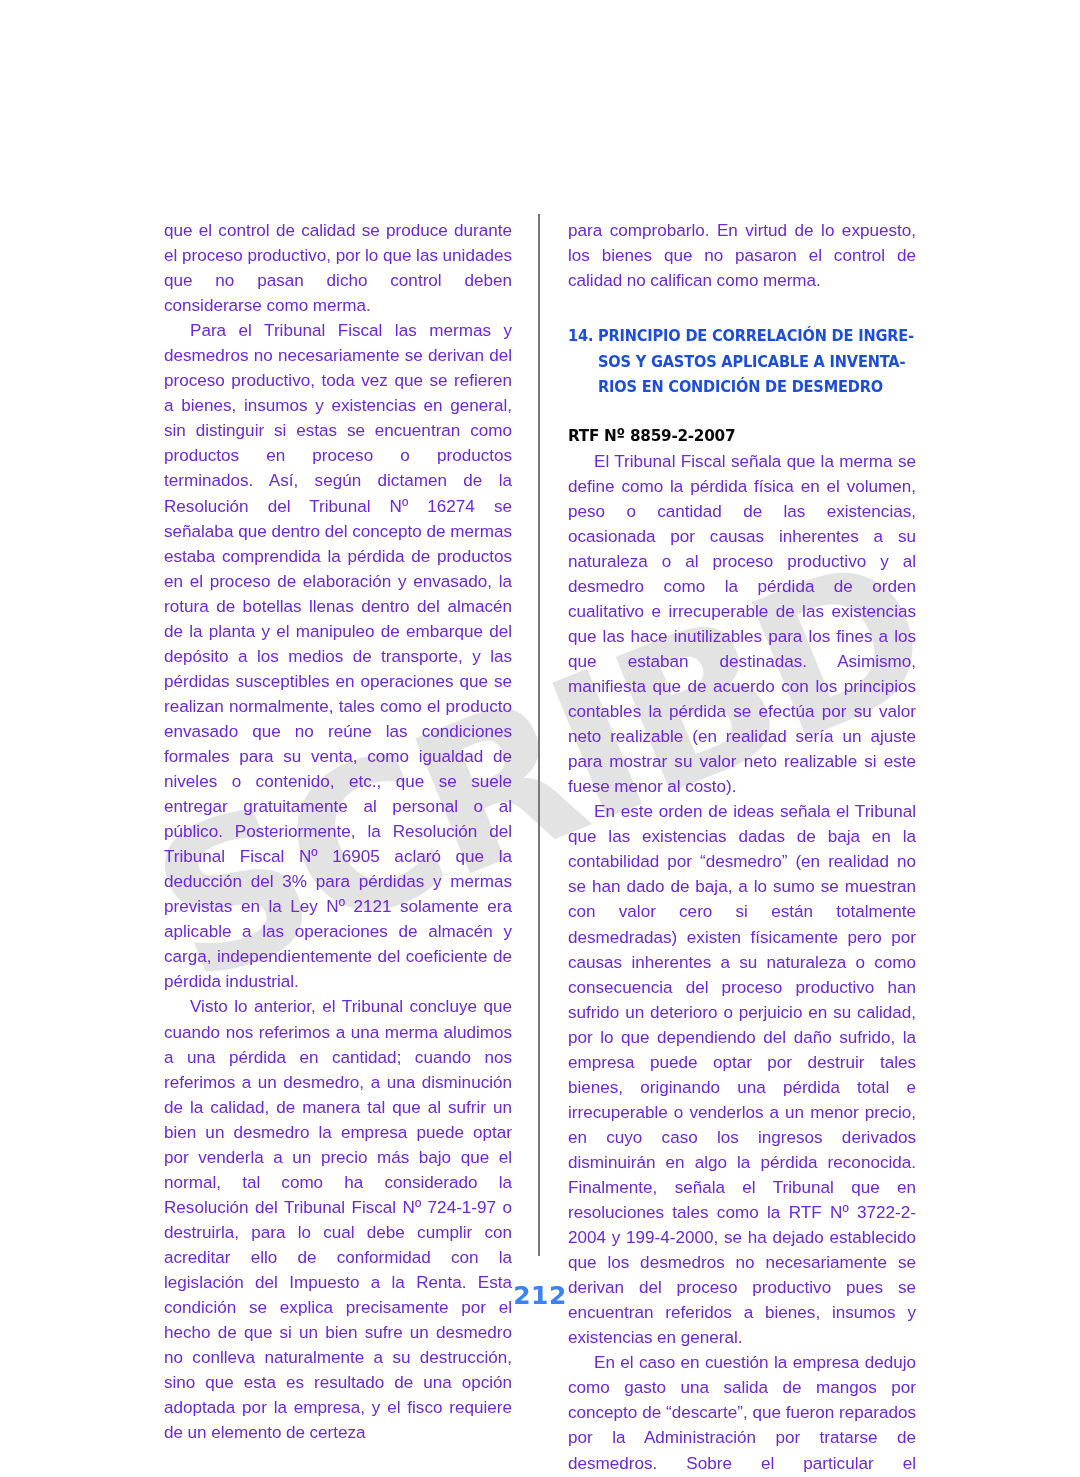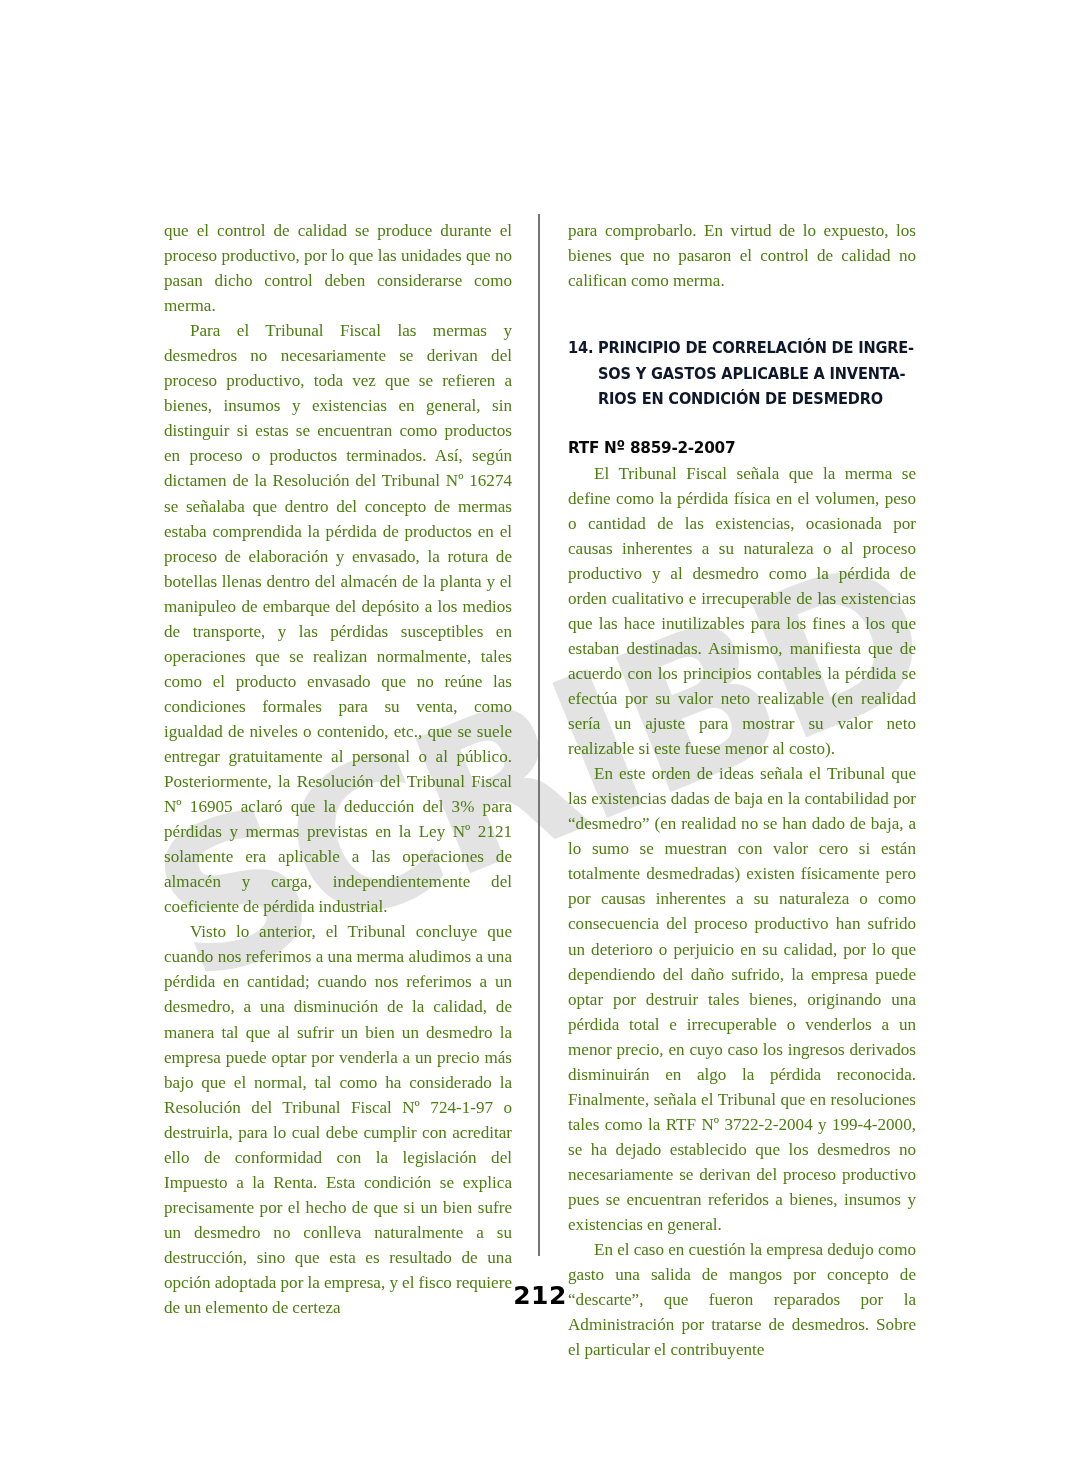--- a/index.html
+++ b/index.html
@@ -94,39 +94,38 @@
     background: #767676;
     z-index: 2;
   }
 
   p.body-par {
     margin: 0 0 0 0;
     font-size: 17.1px;
     line-height: 25.05px;
     text-align: justify;
     text-justify: inter-word;
-    color: #4d7c0f;
+    color: #6d28d9;
     hyphens: none;
     word-spacing: -0.2px;
-    font-family: Liberation Serif, serif;
   }
   p.body-par + p.body-par { }
   p.indent { text-indent: 26px; }
 
   
   .section-heading {
     display: flex;
-    margin-top: 42px;
+    margin-top: 30px;
     margin-bottom: 0;
     font-family: "DejaVu Sans", sans-serif;
     font-weight: 700;
     font-size: 16.2px;
     line-height: 25.5px;
     letter-spacing: -0.2px;
-    color: #0f172a;
+    color: #1d4ed8;
   }
   .section-heading .num {
     flex: 0 0 auto;
     width: 30px;
     transform: scaleX(0.9);
     transform-origin: left center;
   }
   .section-heading .htext {
     flex: 1 1 auto;
     text-align: justify;
@@ -163,21 +162,21 @@
   #page-number {
     position: absolute;
     left: 0;
     top: 1281px;
     width: 1080px;
     text-align: center;
     font-family: "DejaVu Sans", sans-serif;
     font-weight: 700;
     font-size: 25px;
     letter-spacing: 0.5px;
-    color: #000000;
+    color: #3b82f6;
     z-index: 2;
   }
 </style>
 </head>
 <body>
 
 <div id="page">
 
   <div id="watermark">SCRIBD</div>
 

